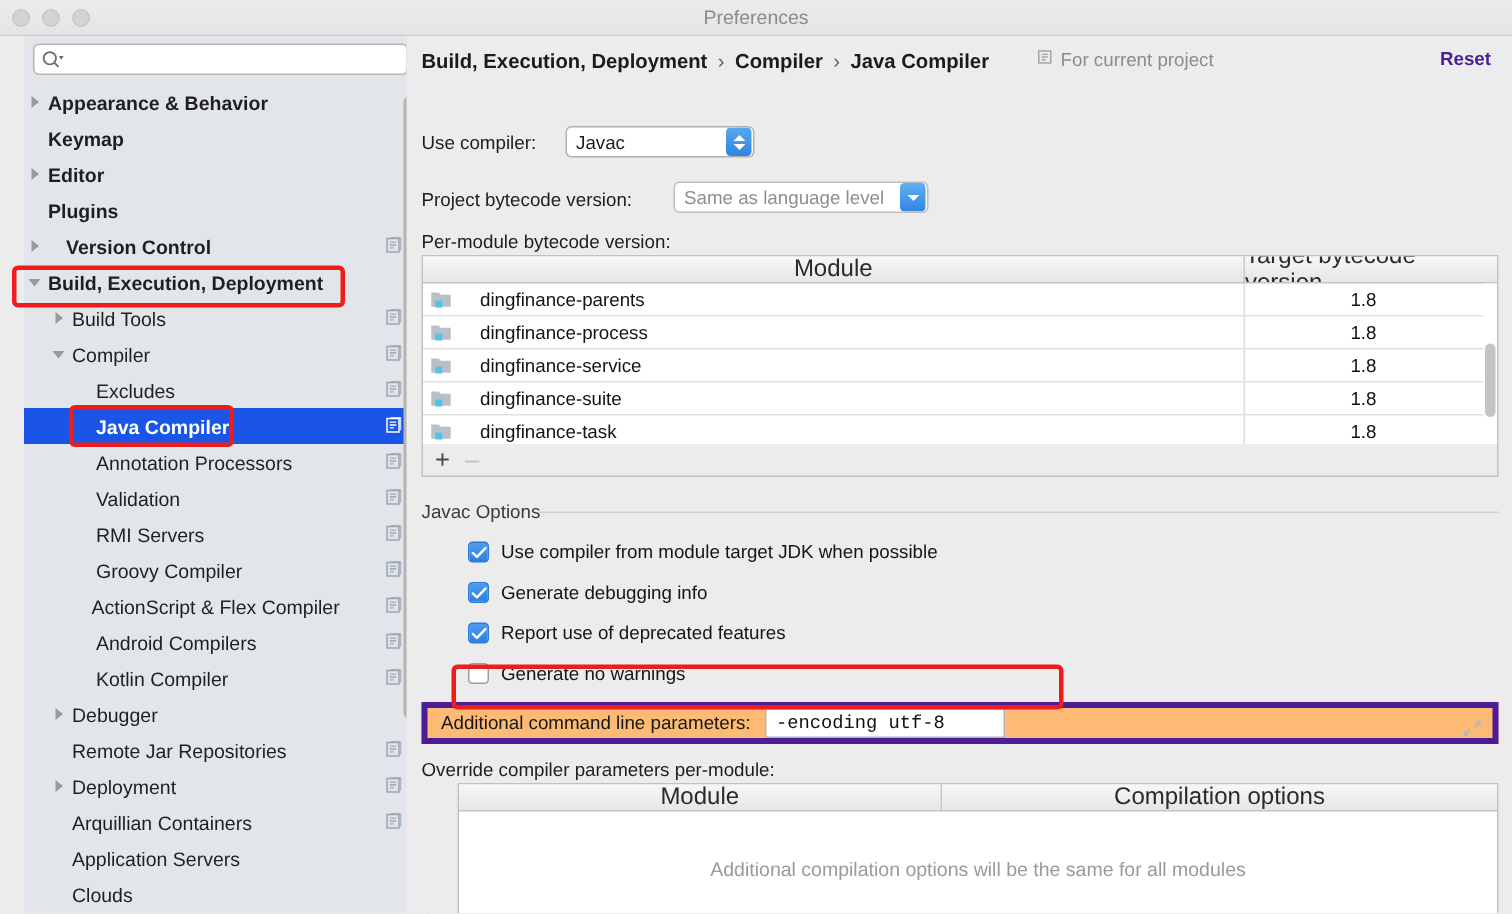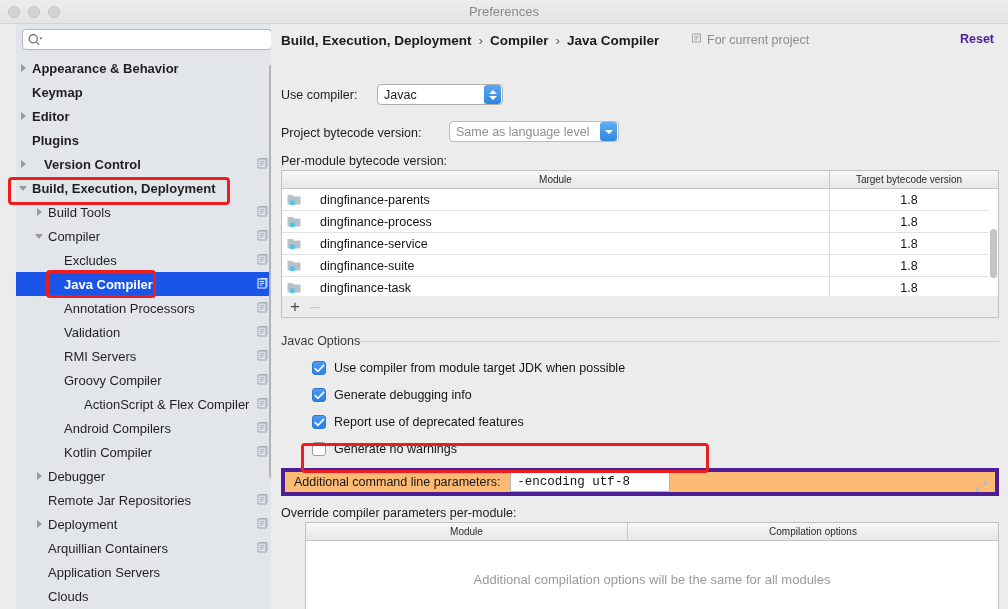--- a/index.html
+++ b/index.html
@@ -144,21 +144,21 @@
 
   
   .tbl {
     position: absolute; background: #fff;
     border: 1px solid #c0c0c0;
   }
   .thead {
     display: flex; height: 18px;
     background: linear-gradient(#f7f7f7, #e6e6e6);
     border-bottom: 1px solid #c4c4c4;
-    font-size: 10px; color: #2a2a2a;
+    font-size: 16px; color: #2a2a2a;
   }
   .thead > div {
     display: flex; align-items: center; justify-content: center;
     height: 17px; overflow: hidden;
   }
   .th-sep { border-right: 1px solid #c8c8c8; }
   .trow {
     display: flex; height: 22px; border-bottom: 1px solid #e2e2e2;
     font-size: 12.5px; color: #141414;
   }
@@ -379,21 +379,21 @@
           <span class="tlabel" style="margin-left: 48px;">Groovy Compiler</span>
           <span class="tbadge"><svg width="13" height="13" viewBox="0 0 13 13">
               <rect x="1" y="2" width="8" height="9" fill="none" stroke="#9aa6b4" stroke-width="1"></rect>
               <line x1="2.8" y1="4.4" x2="7.2" y2="4.4" stroke="#9aa6b4" stroke-width="0.9"></line>
               <line x1="2.8" y1="6.3" x2="7.2" y2="6.3" stroke="#9aa6b4" stroke-width="0.9"></line>
               <line x1="2.8" y1="8.2" x2="5.6" y2="8.2" stroke="#9aa6b4" stroke-width="0.9"></line>
               <path d="M10.5 1 v9 h-1 v-8 h-6 v-1 z" fill="#9aa6b4" opacity="0.75"></path>
             </svg></span>
         </div>
         <div class="tnode">
-          <span class="tlabel" style="margin-left: 68px;">ActionScript &amp; Flex Compiler</span>
+          <span class="tlabel" style="margin-left: 45px;">ActionScript &amp; Flex Compiler</span>
           <span class="tbadge"><svg width="13" height="13" viewBox="0 0 13 13">
               <rect x="1" y="2" width="8" height="9" fill="none" stroke="#9aa6b4" stroke-width="1"></rect>
               <line x1="2.8" y1="4.4" x2="7.2" y2="4.4" stroke="#9aa6b4" stroke-width="0.9"></line>
               <line x1="2.8" y1="6.3" x2="7.2" y2="6.3" stroke="#9aa6b4" stroke-width="0.9"></line>
               <line x1="2.8" y1="8.2" x2="5.6" y2="8.2" stroke="#9aa6b4" stroke-width="0.9"></line>
               <path d="M10.5 1 v9 h-1 v-8 h-6 v-1 z" fill="#9aa6b4" opacity="0.75"></path>
             </svg></span>
         </div>
         <div class="tnode">
           <span class="tlabel" style="margin-left: 48px;">Android Compilers</span>

